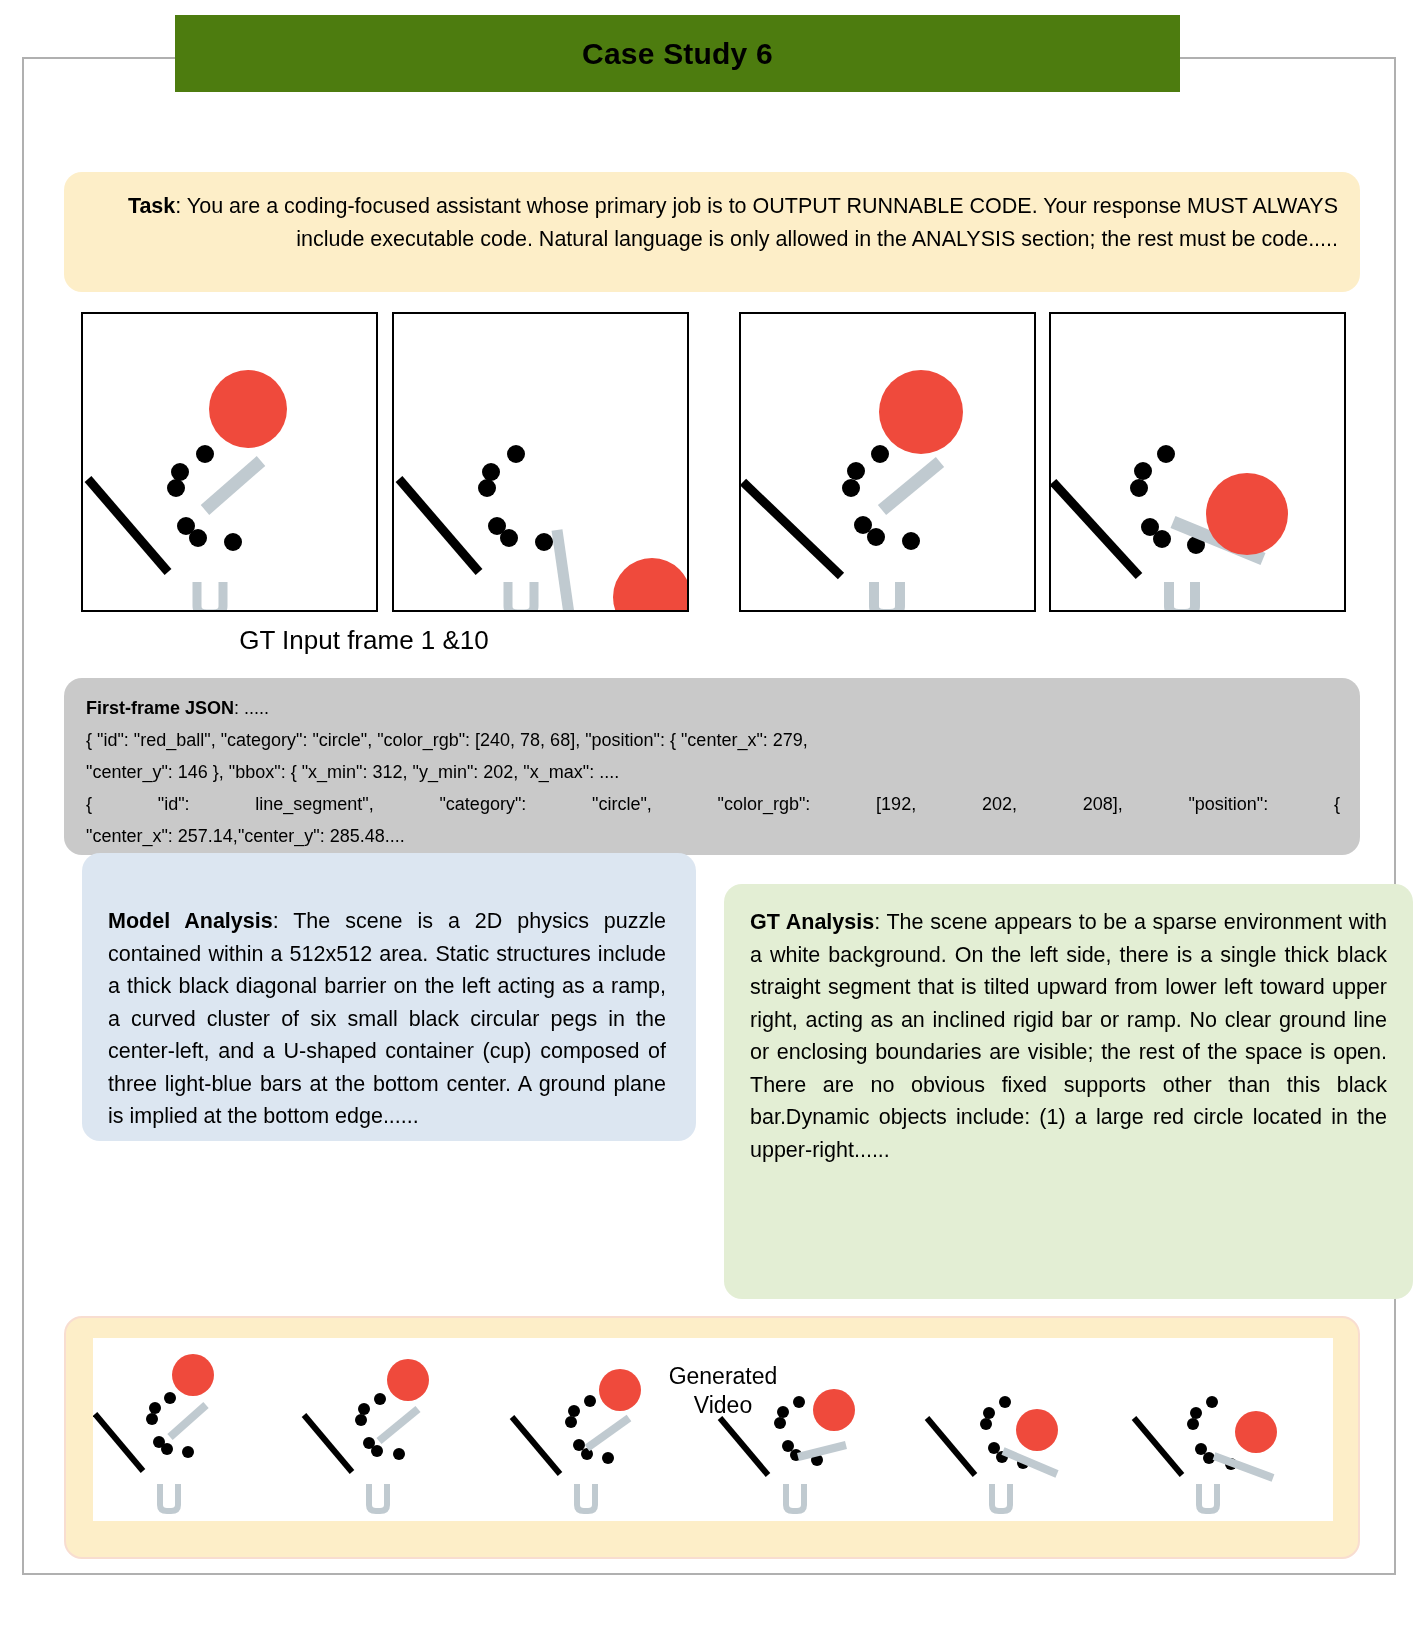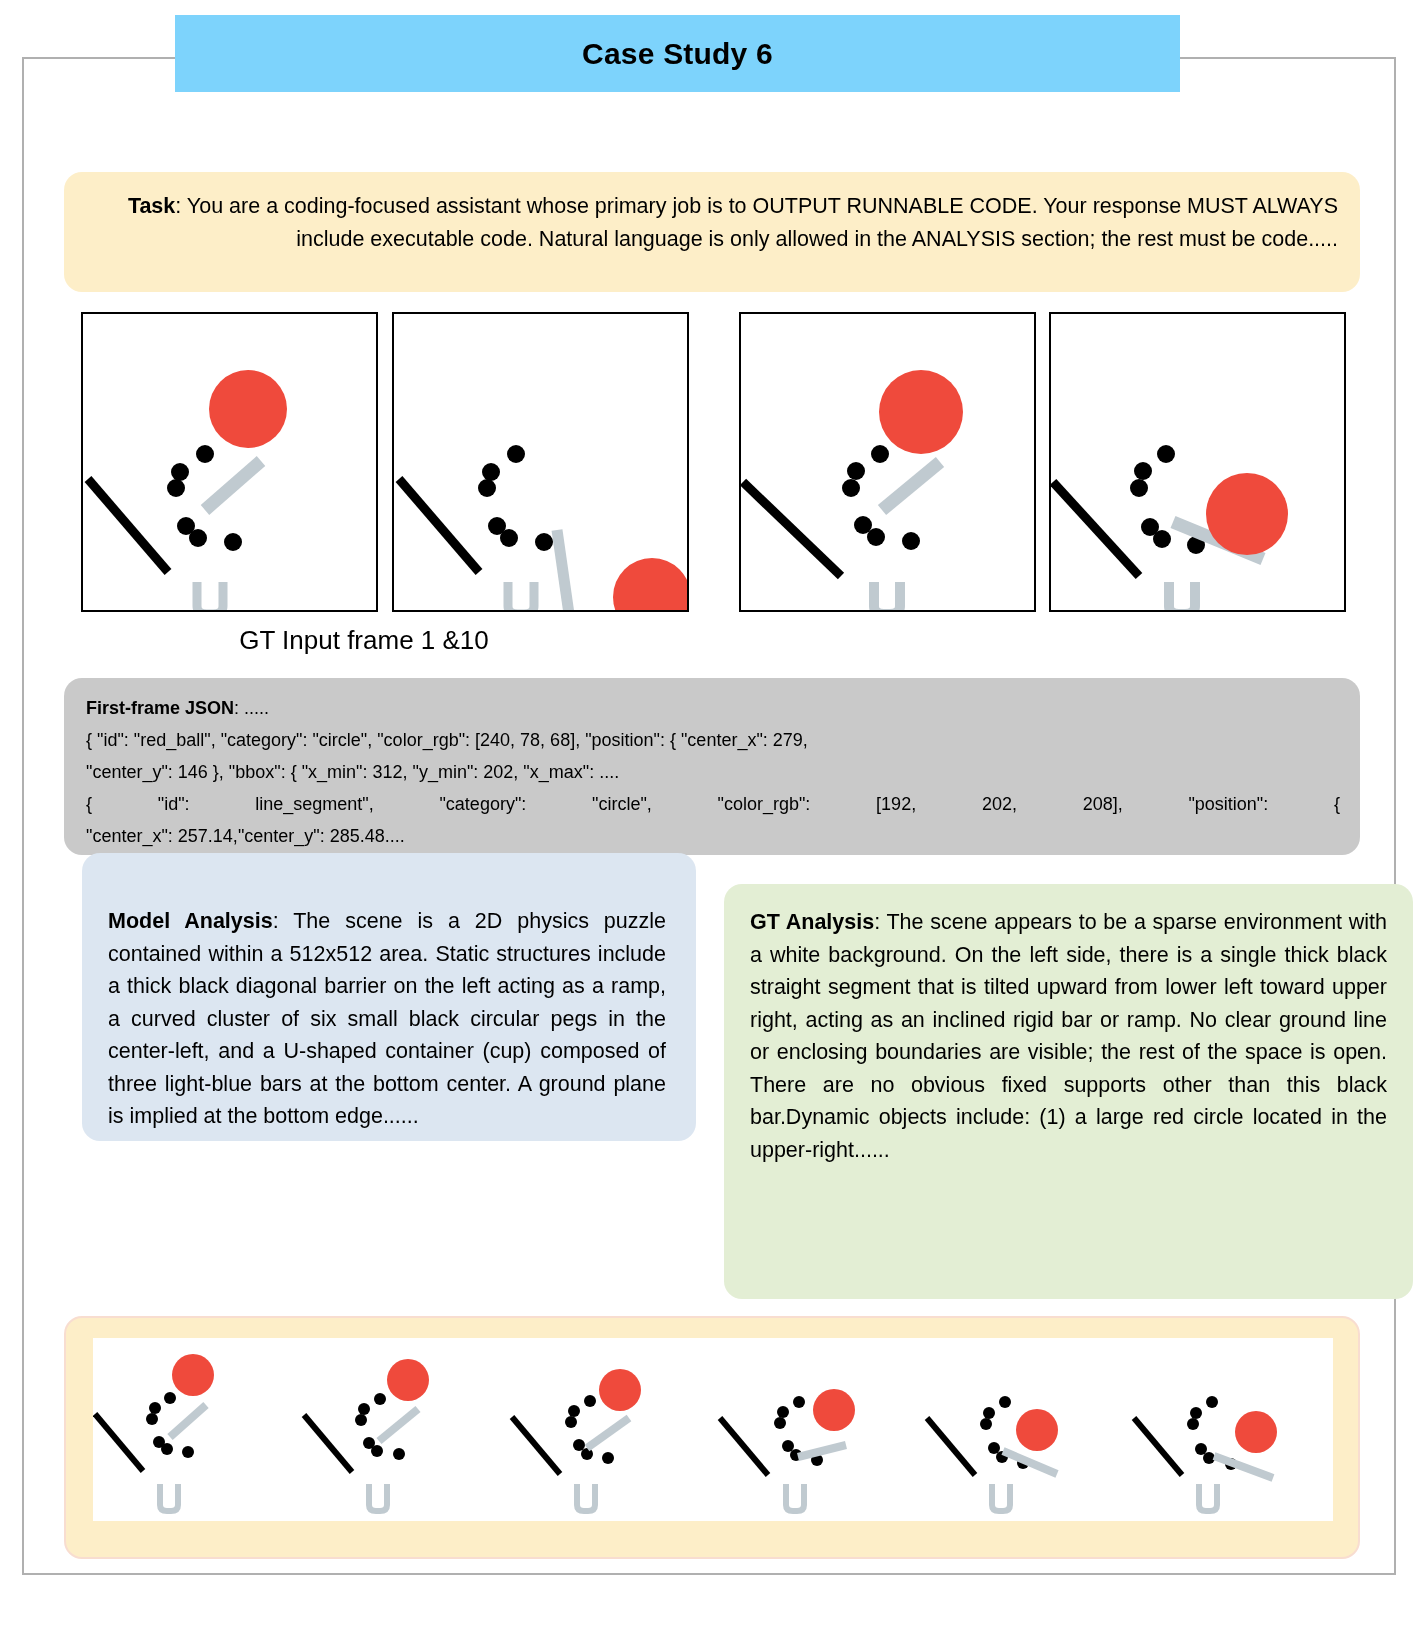--- a/index.html
+++ b/index.html
@@ -20,21 +20,21 @@
     border:2px solid #b0b0b0;
     box-sizing:border-box;
     background:#fff;
   }
 
   
   #title-chip{
     position:absolute;
     left:175px;top:15px;
     width:1005px;height:77px;
-    background:#7dd3fc;
+    background:#4d7c0f;
     display:flex;align-items:center;justify-content:center;
     z-index:5;
   }
   #title-chip .title-text{
     font-size:30px;font-weight:bold;letter-spacing:.2px;
   }
 
   
   .panel{
     position:absolute;
@@ -244,20 +244,24 @@
     <div class="analysis-text"><b>Model Analysis</b><span>: The scene is a 2D physics puzzle contained within a 512x512 area. Static structures include a thick black diagonal barrier on the left acting as a ramp, a curved cluster of six small black circular pegs in the center-left, and a U-shaped container (cup) composed of three light-blue bars at the bottom center. A ground plane is implied at the bottom edge......</span></div>
   </div>
 
   <div class="panel" id="gt-panel">
     <div class="analysis-text"><b>GT Analysis</b><span>: The scene appears to be a sparse environment with a white background. On the left side, there is a single thick black straight segment that is tilted upward from lower left toward upper right, acting as an inclined rigid bar or ramp. No clear ground line or enclosing boundaries are visible; the rest of the space is open. There are no obvious fixed supports other than this black bar.Dynamic objects include: (1) a large red circle located in the upper-right......</span></div>
   </div>
 
   <div class="panel" id="video-panel">
     <div id="video-strip">
 
+      <div id="gen-video-label">
+        <div>Generated</div>
+        <div>Video</div>
+      </div>
 
       <div class="vframe" style="left:0px;">
         <svg viewBox="0 0 206 183" width="206" height="183">
           <circle cx="100" cy="37" r="21" fill="#ef4a3c"></circle>
           <circle cx="77" cy="60" r="6" fill="#000"></circle>
           <circle cx="62" cy="70" r="6" fill="#000"></circle>
           <circle cx="59" cy="81" r="6" fill="#000"></circle>
           <circle cx="66" cy="104" r="6" fill="#000"></circle>
           <circle cx="74" cy="111" r="6" fill="#000"></circle>
           <circle cx="95" cy="114" r="6" fill="#000"></circle>

